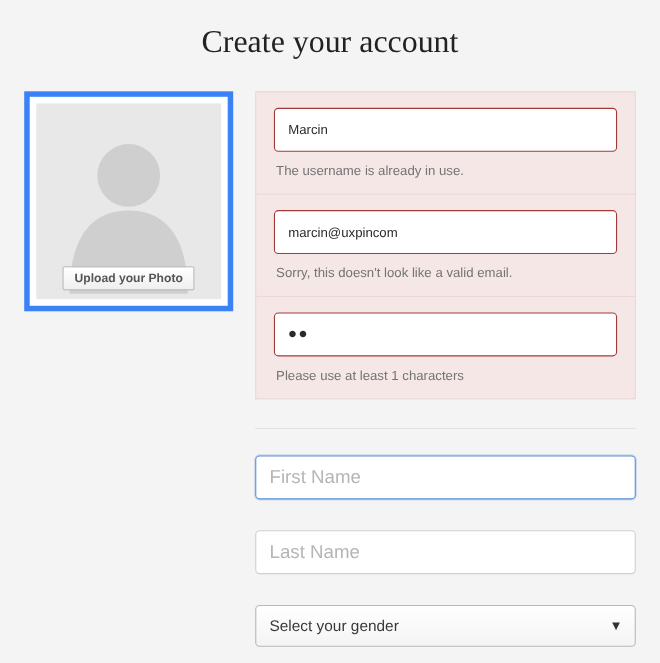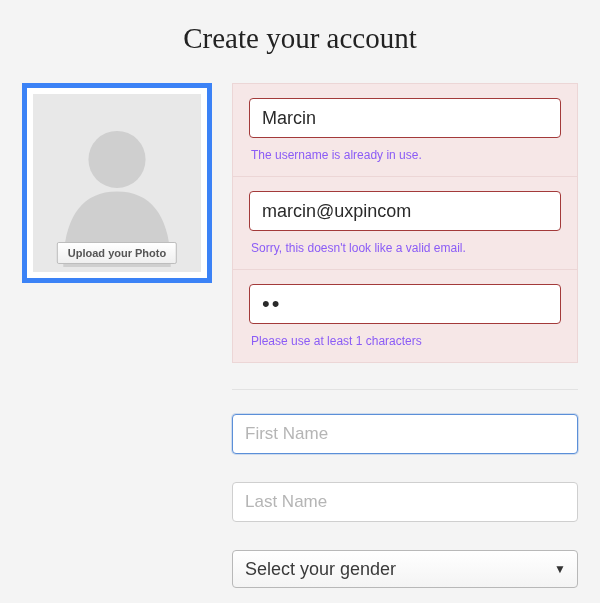--- a/index.html
+++ b/index.html
@@ -70,33 +70,33 @@
     border-bottom: 1px solid #ecd6d6;
   }
   .field-block:last-child { border-bottom: none; }
   .text-input {
     width: 100%;
     height: 40px;
     border: 1px solid #a33a3a;
     border-radius: 4px;
     background: #fff;
     padding: 0 12px;
-    font-size: 18px;
+    font-size: 12px;
     color: #2a2a2a;
     font-family: "Helvetica Neue", Helvetica, Arial, sans-serif;
     letter-spacing: 0;
     outline: none;
   }
   .pwd-input {
     font-size: 22px;
     letter-spacing: 2px;
   }
   .err-msg {
     font-size: 12px;
-    color: #8b5cf6;
+    color: #737373;
     padding: 10px 2px 2px 2px;
   }
   .divider {
     height: 1px;
     background: #e2e2e2;
     margin: 26px 0 24px 0;
   }
   .plain-input {
     width: 100%;
     height: 40px;
@@ -119,21 +119,21 @@
     position: relative;
     width: 100%;
   }
   .select {
     width: 100%;
     height: 38px;
     border: 1px solid #b8b8b8;
     border-radius: 4px;
     background: linear-gradient(#ffffff, #f4f4f4);
     padding: 0 34px 0 12px;
-    font-size: 18px;
+    font-size: 14px;
     color: #3a3a3a;
     appearance: none;
     -webkit-appearance: none;
     cursor: pointer;
     font-family: "Helvetica Neue", Helvetica, Arial, sans-serif;
     outline: none;
   }
   .select-caret {
     position: absolute;
     right: 12px;

